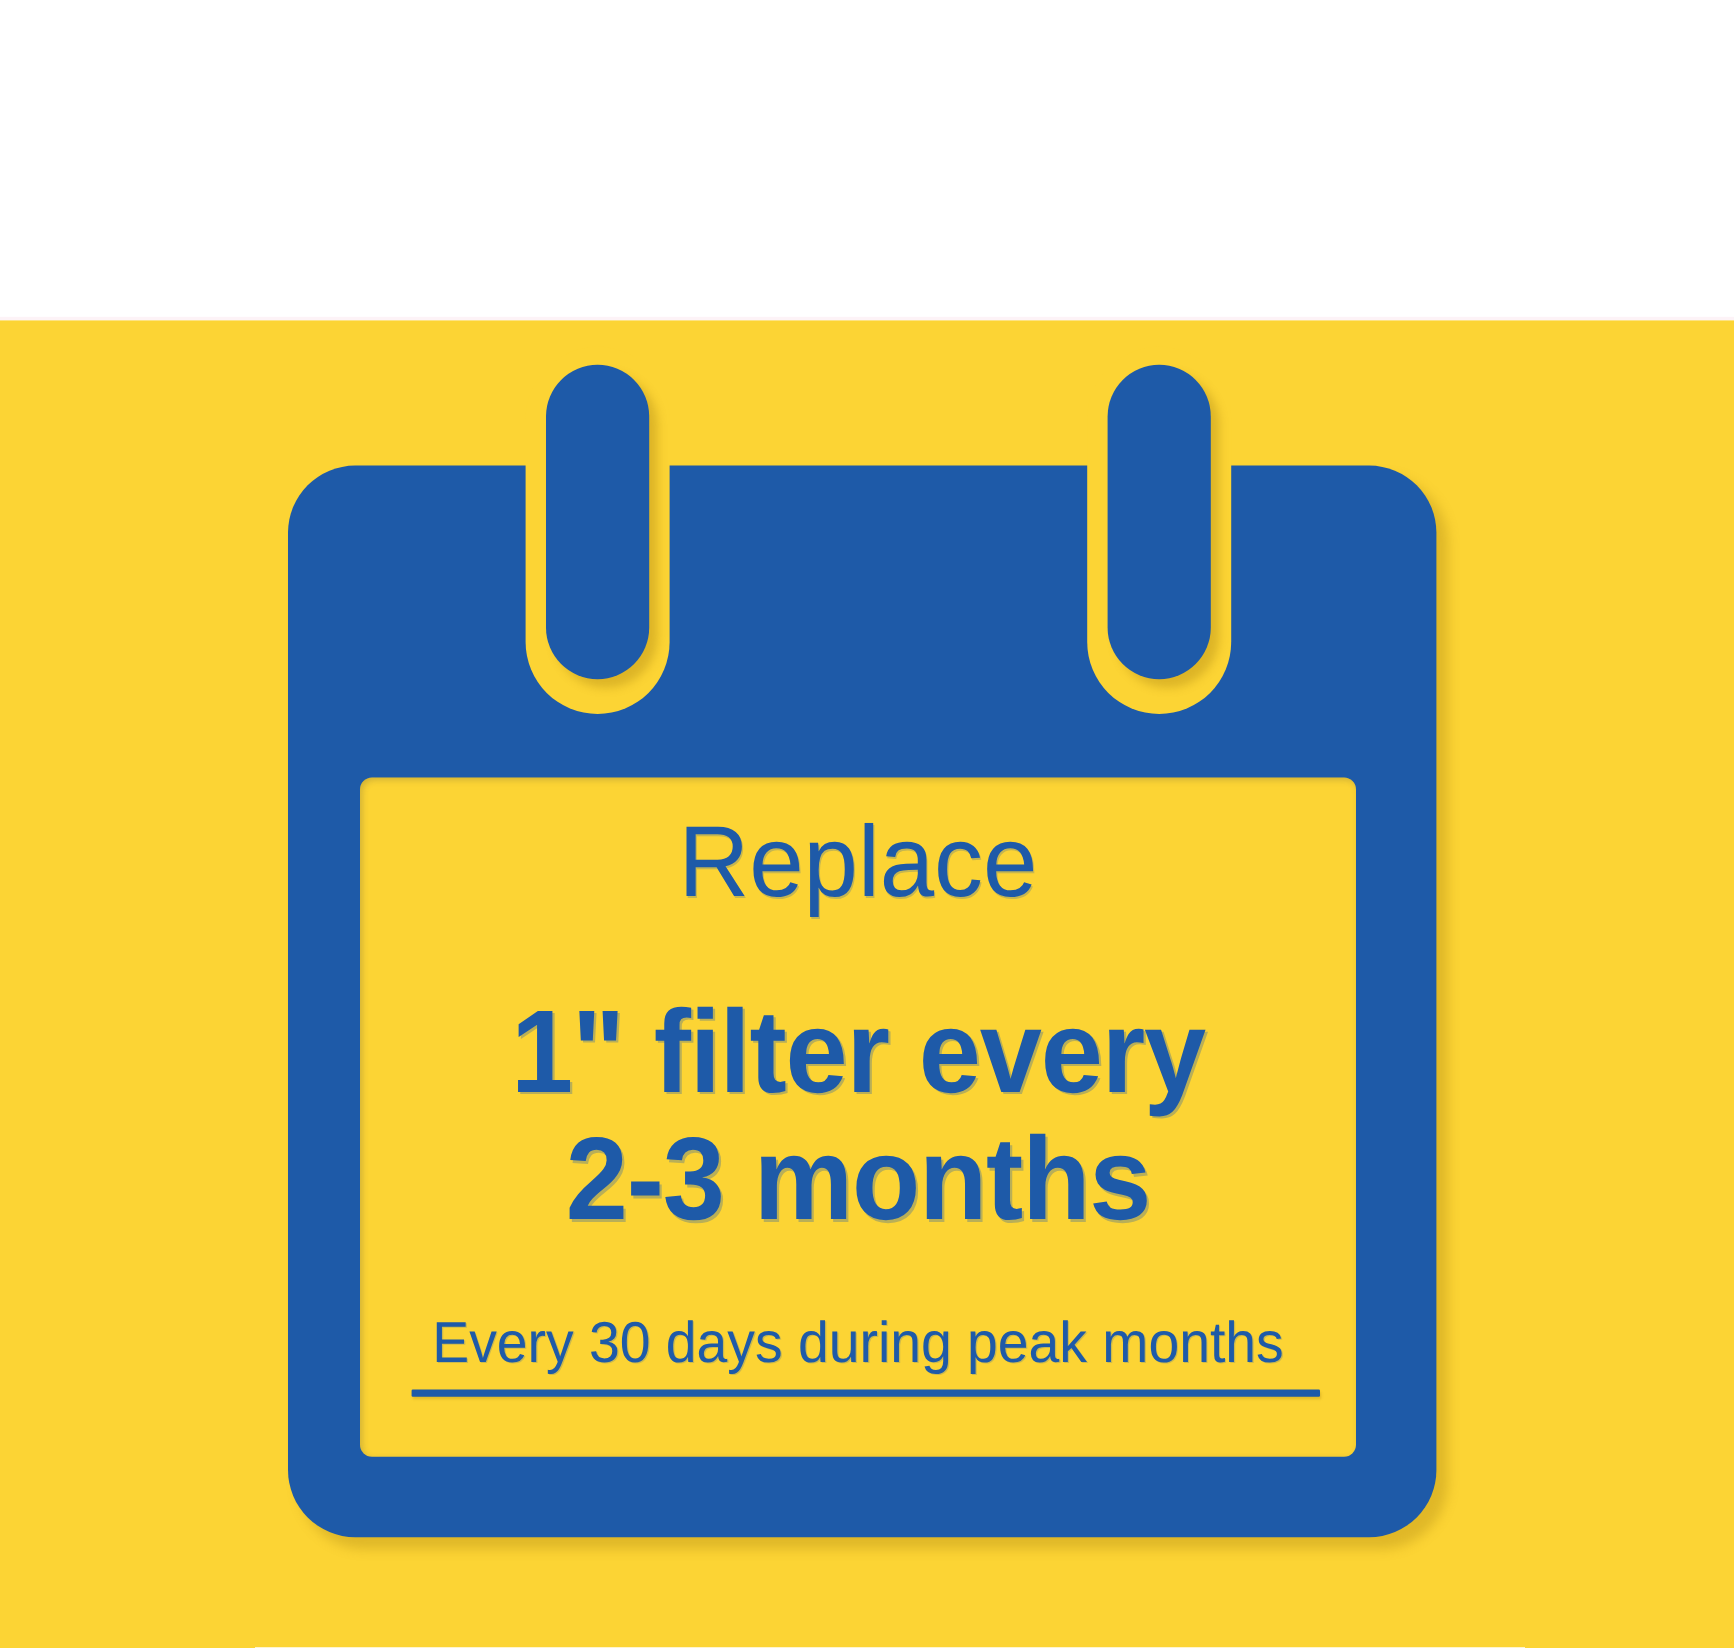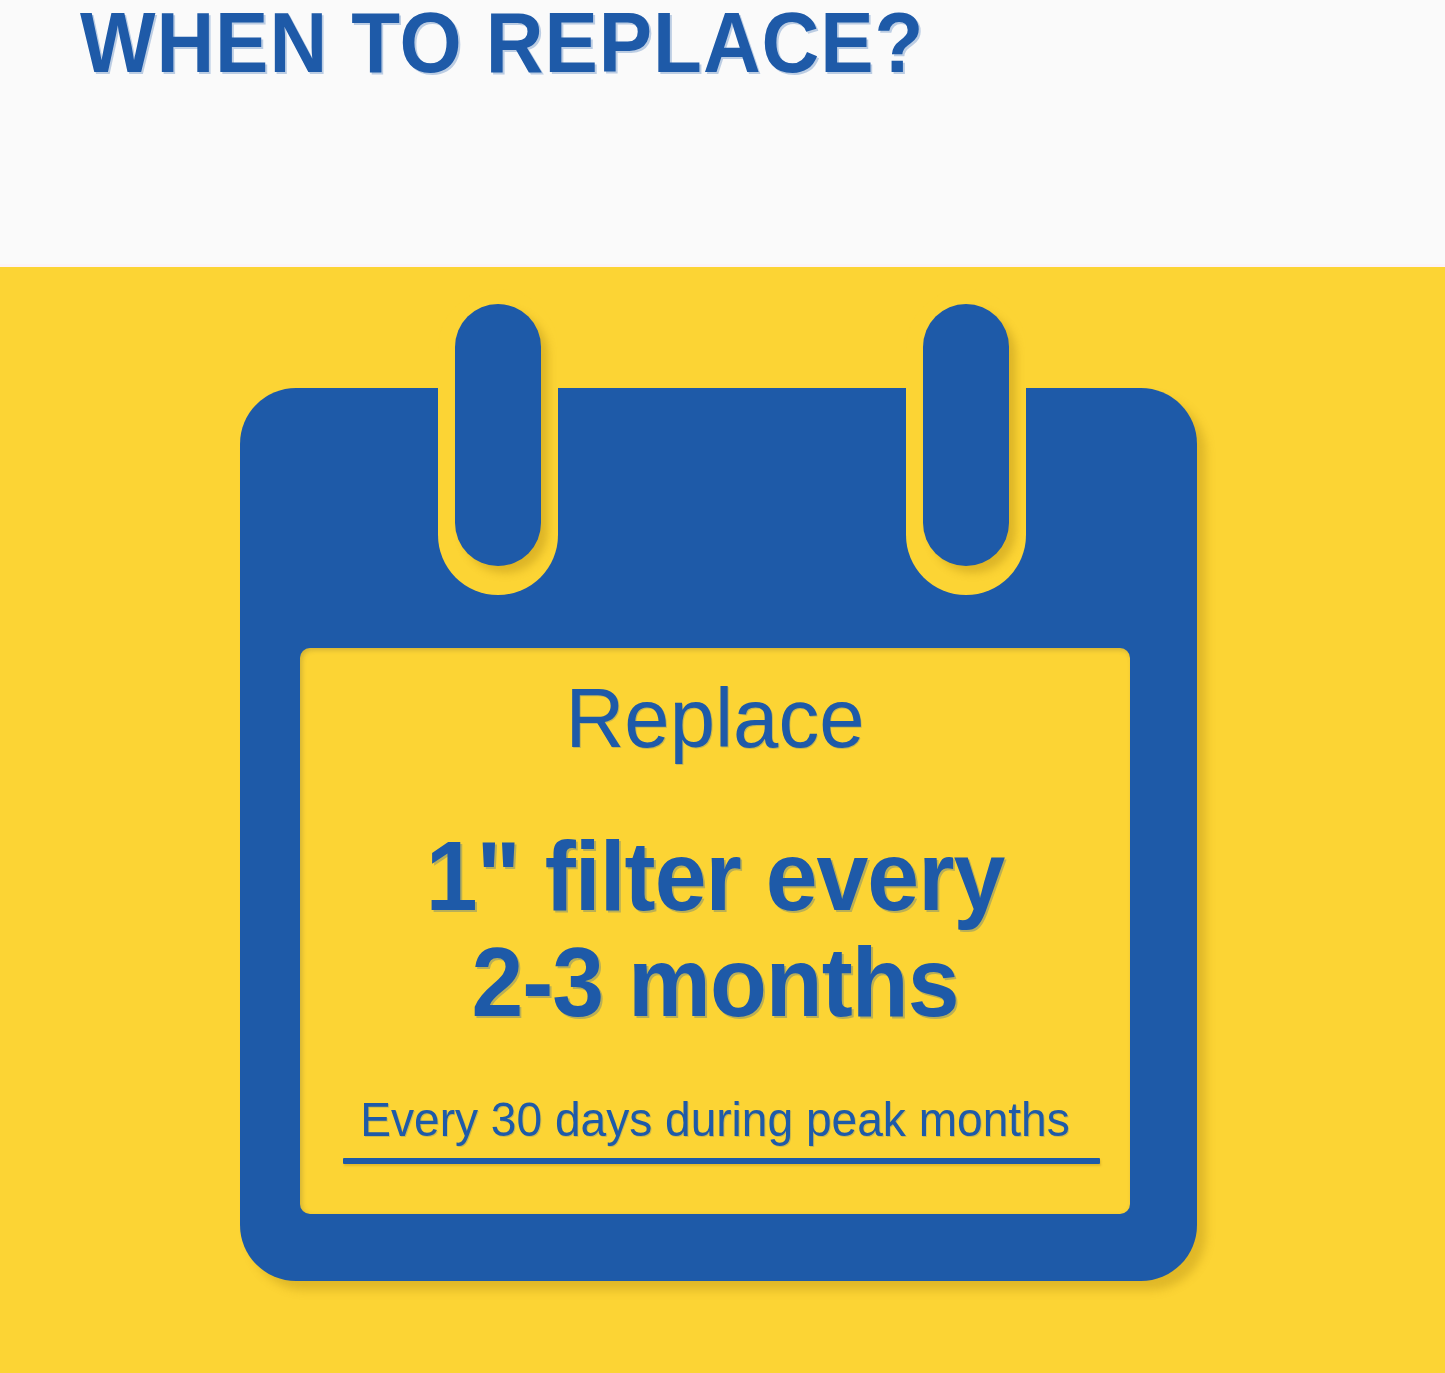--- a/index.html
+++ b/index.html
@@ -189,23 +189,20 @@
     background: #1e5aa8;
     border-radius: 1px;
     box-shadow: 1px 2px 2px rgba(150,110,10,0.25);
   }
 </style>
 </head>
 <body>
 
 <div class="page">
 
-  <div class="header-band">
-    <div class="header-title">WHEN TO REPLACE?</div>
-  </div>
   <div class="header-hairline"></div>
 
   <div class="stage">
 
     <div class="calendar">
 
       <div class="cal-body"></div>
 
       <div class="cal-page"></div>
 

